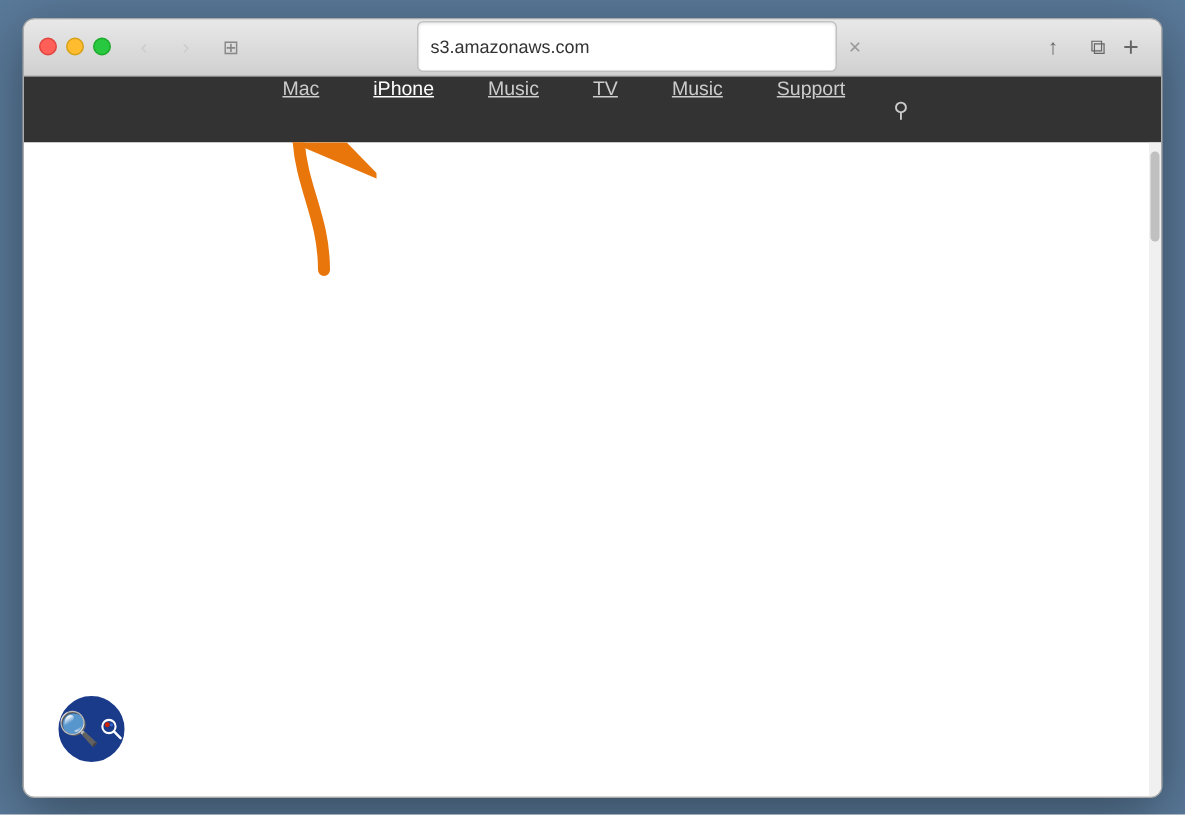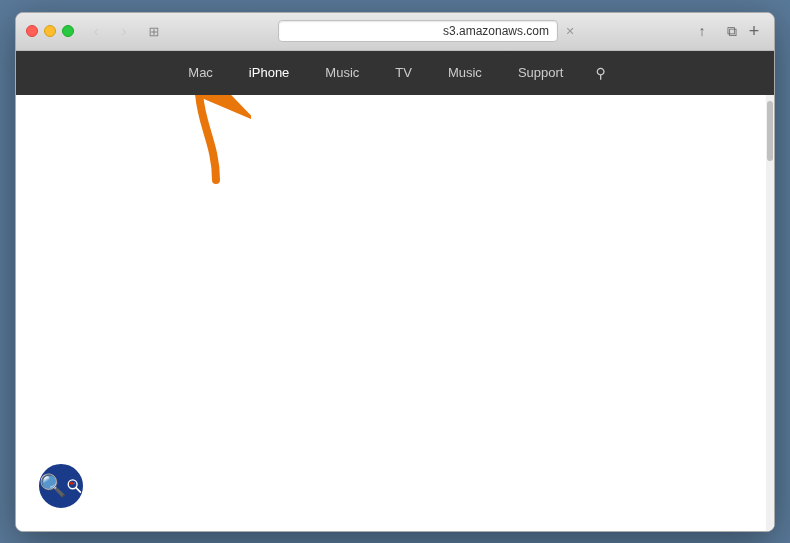--- a/index.html
+++ b/index.html
@@ -95,24 +95,24 @@
     }
 
     .address-bar {
       width: 280px;
       height: 22px;
       background: white;
       border: 1px solid #c0c0c0;
       border-radius: 4px;
       display: flex;
       align-items: center;
-      justify-content: flex-end;
+      justify-content: flex-start;
       font-size: 12px;
       color: #333;
-      padding: 4px 8px;
+      padding: 16px 8px;
       box-shadow: inset 0 1px 2px rgba(0,0,0,0.1);
     }
 
     .address-close-btn {
       width: 16px;
       height: 16px;
       display: flex;
       align-items: center;
       justify-content: center;
       color: #999;
@@ -163,23 +163,23 @@
       gap: 0;
       flex-shrink: 0;
     }
 
     .apple-nav-item {
       color: #ccc;
       font-size: 13px;
       padding: 0 18px;
       height: 44px;
       display: flex;
-      align-items: center;
       cursor: pointer;
       white-space: nowrap;
+      text-decoration: underline;
     }
 
     .apple-nav-item.active {
       color: #ffffff;
     }
 
     .search-icon-nav {
       color: #ccc;
       font-size: 14px;
       padding: 0 14px;

